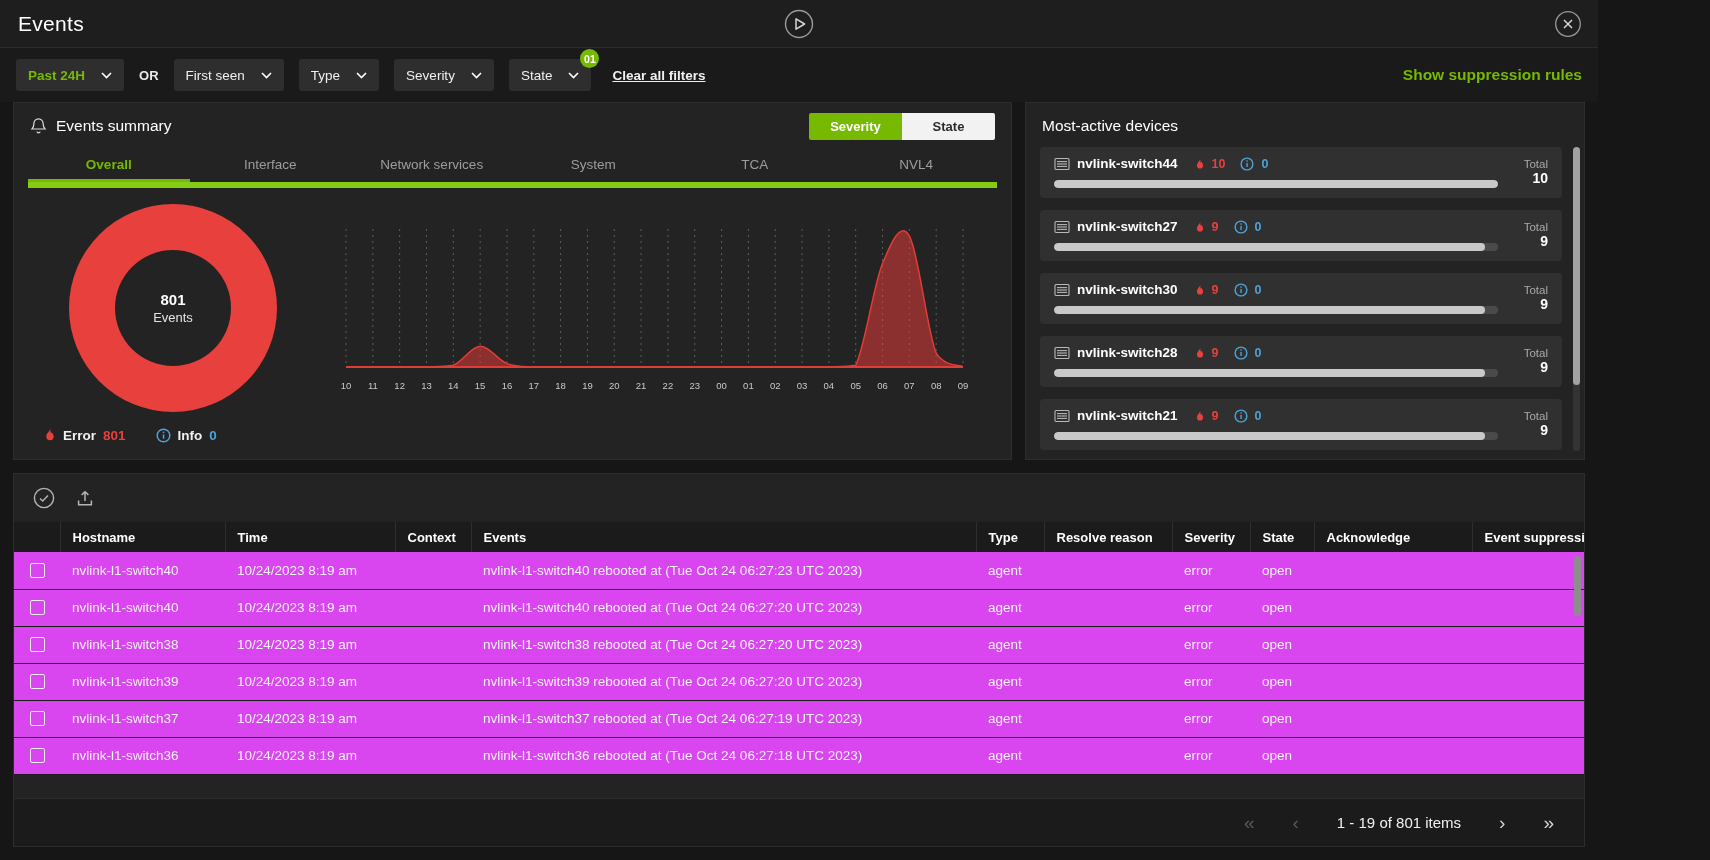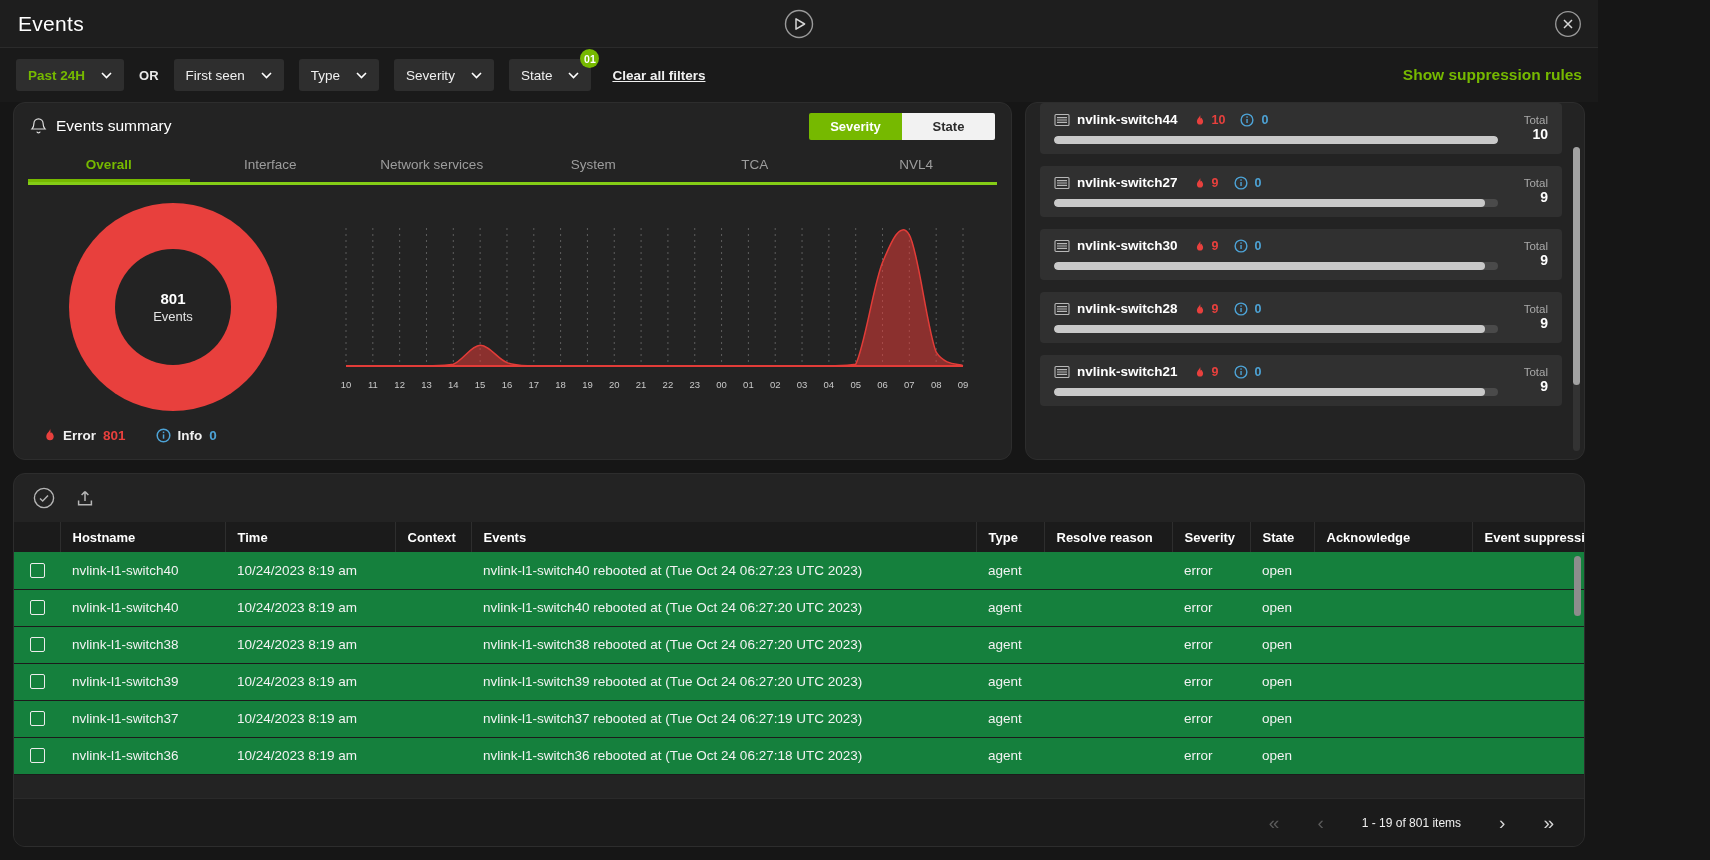--- a/index.html
+++ b/index.html
@@ -44,33 +44,33 @@
   .clear-filters {
     color: #f0f0f0; font-size: 13.5px; font-weight: 600; text-decoration: underline;
     cursor: pointer; margin-left: 6px;
   }
   .suppression-link {
     margin-left: auto; color: #76b900; font-size: 15.5px; font-weight: 700; cursor: pointer;
   }
 
   
   .main { display: flex; gap: 13px; padding: 0 13px; height: 358px; flex: none; }
-  .panel { background: #232323; border: 1px solid #2d2d2d; border-radius: 12px; }
+  .panel { background: #232323; border: 1px solid #2d2d2d; border-radius: 0; }
 
   .summary-panel { flex: 1; display: flex; flex-direction: column; position: relative; overflow: hidden; }
   .panel-head { height: 46px; display: flex; align-items: center; gap: 9px; padding: 0 16px; flex: none; }
   .panel-title { font-size: 15.5px; font-weight: 500; color: #fff; }
   .toggle { margin-left: auto; display: flex; border-radius: 2px; overflow: hidden; }
   .toggle-btn {
     border: none; height: 27px; width: 93px; font-size: 13px; font-weight: 700; cursor: pointer;
     background: #f2f2f2; color: #2b2b2b; font-family: inherit;
   }
   .toggle-btn.active { background: #76b900; color: #fff; }
 
-  .tabs { display: flex; margin: 0 14px; border-bottom: 3px solid #84cc16; flex: none; }
+  .tabs { display: flex; margin: 0 14px; border-bottom: 6px solid #84cc16; flex: none; }
   .tab {
     width: 163px; height: 33px; background: none; border: none; border-bottom: 3px solid transparent;
     color: #9d9d9d; font-size: 13.5px; cursor: pointer; font-family: inherit;
   }
   .tabs .tab:nth-of-type(1) { color: #76b900; border-bottom-color: #76b900; font-weight: 600; }
 
   .charts { flex: 1; display: flex; align-items: center; min-height: 0; }
   .donut-zone { width: 36%; display: flex; justify-content: center; }
   .donut {
     width: 208px; height: 208px; border-radius: 50%; background: #e8403d;
@@ -122,39 +122,39 @@
   .table-panel { margin: 13px; flex: 1; display: flex; flex-direction: column; overflow: hidden; }
   .table-toolbar { height: 48px; flex: none; display: flex; align-items: center; gap: 20px; padding: 0 19px; }
   .tool-btn { background: none; border: none; cursor: pointer; padding: 0; display: flex; }
   .table-wrap { flex: 1; overflow: hidden; position: relative; }
   table { width: 100%; border-collapse: collapse; table-layout: fixed; padding-left: 12px; }
   thead th {
     background: #1b1b1b; height: 30px; text-align: left; font-size: 13px; font-weight: 700;
     color: #fff; padding: 0 12px; border-left: 1px solid #2e2e2e; white-space: nowrap; overflow: hidden; cursor: pointer;
   }
   thead th.cb-col { border-left: none; }
-  tbody tr { background: #15803d; border-bottom: 1px solid #1b1b1b; cursor: pointer; }
+  tbody tr { background: #d946ef; border-bottom: 1px solid #1b1b1b; cursor: pointer; }
   tbody td {
     height: 37px; font-size: 13.5px; color: #f2f2f2; padding: 0 12px;
     white-space: nowrap; overflow: hidden; text-overflow: ellipsis;
   }
   .cb-cell { text-align: center; }
   .checkbox {
     display: inline-block; width: 15px; height: 15px; border: 1.7px solid #ececec;
     border-radius: 2px; vertical-align: middle; cursor: pointer;
   }
   .table-scrollbar { position: absolute; top: 34px; right: 3px; width: 7px; height: 60px; background: #8d8d8d; }
 
   .pagination {
     height: 48px; flex: none; background: #1b1b1b; display: flex; align-items: center;
     justify-content: flex-end; gap: 38px; padding: 0 30px; border-top: 1px solid #2a2a2a;
   }
   .pg-btn { font-size: 19px; color: #d6d6d6; cursor: pointer; line-height: 1; user-select: none; }
   .pg-btn.disabled { color: #5b5b5b; }
-  .pg-range { font-size: 12px; color: #f0f0f0; }
+  .pg-range { font-size: 15px; color: #f0f0f0; }
 </style>
 </head>
 <body>
 
 <div class="app">
 
   <header class="topbar">
     <h1 class="page-title">Events</h1>
     <button class="icon-btn play-btn">
       <svg width="32" height="32" viewBox="0 0 32 32">
@@ -330,20 +330,21 @@
                 <rect x="6.8" y="3.6" width="1.5" height="1.5" fill="#4da3d6"></rect>
               </svg>
             </span>
           <span class="legend-label">Info</span>
           <span class="legend-val blue">0</span>
         </span>
       </div>
     </section>
 
     <aside class="panel devices-panel">
+      <h2 class="devices-title">Most-active devices</h2>
       <div class="device-list">
 
           <div class="device-card">
             <div class="device-main">
               <div class="device-top">
                 <span style="display:flex">
                   <svg width="16" height="14" viewBox="0 0 16 14">
                     <rect x="1" y="1.5" width="14" height="11" rx="1" fill="none" stroke="#b8b8b8" stroke-width="1.1"></rect>
                     <line x1="3" y1="4.6" x2="13" y2="4.6" stroke="#b8b8b8" stroke-width="1.1"></line>
                     <line x1="3" y1="7" x2="13" y2="7" stroke="#b8b8b8" stroke-width="1.1"></line>

